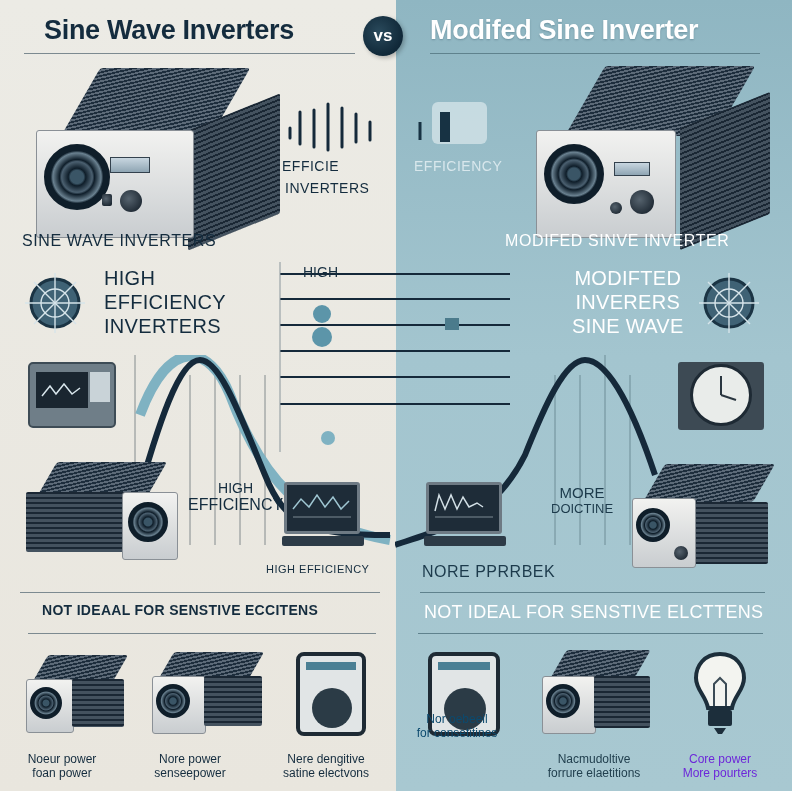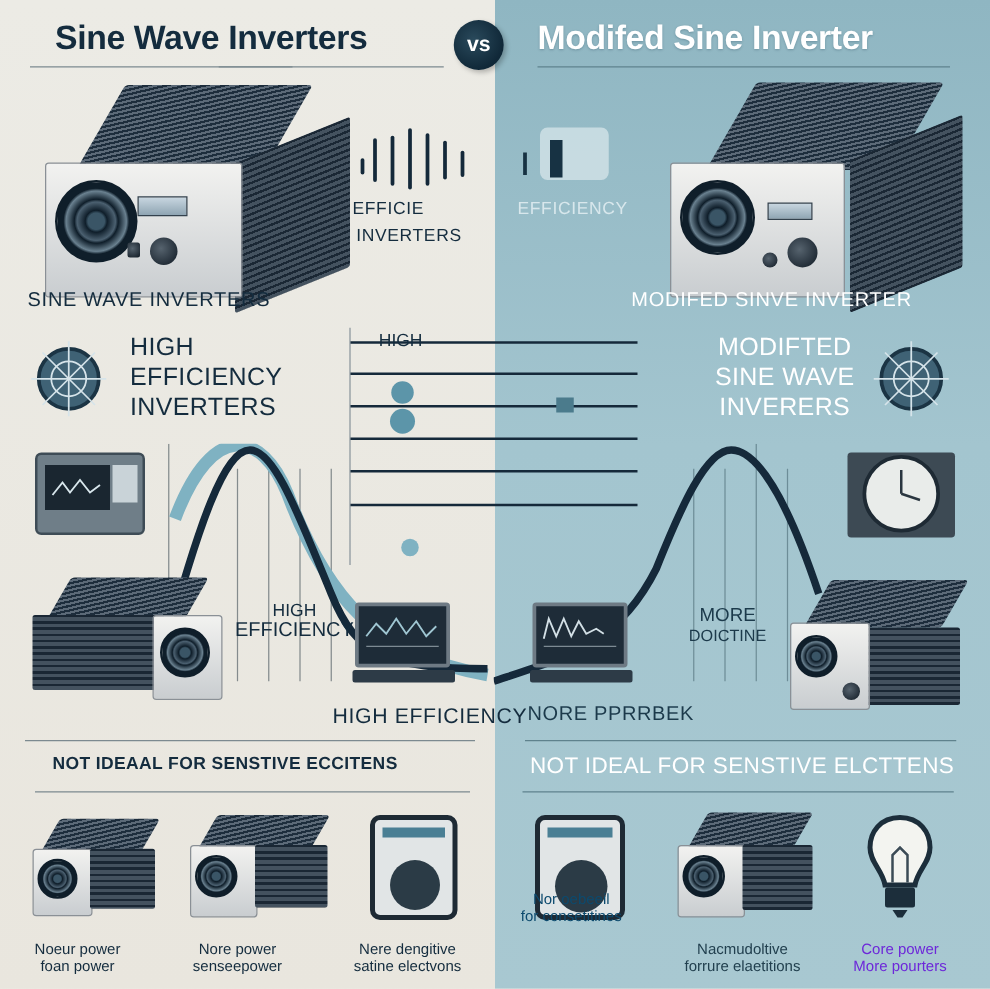--- a/index.html
+++ b/index.html
@@ -99,22 +99,22 @@
     <circle cx="35" cy="35" r="14" fill="none"></circle>
   </g>
 </svg>
 <div class="abs big dark" style="left:104px;top:266px">
   <div>HIGH</div>
   <div>EFFICIENCY</div>
   <div>INVERTERS</div>
 </div>
 <div class="abs big light" style="left:572px;top:266px;text-align:center">
   <div>MODIFTED</div>
+  <div>INVERERS</div>
   <div>SINE WAVE</div>
-  <div>INVERERS</div>
 </div>
 <svg class="wave-svg" style="left:694px;top:268px" width="70" height="70">
   <circle cx="35" cy="35" r="24" fill="#3f6275" stroke="#1b3444" stroke-width="3"></circle>
   <g stroke="#d6e4ea" stroke-width="1.4">
     <line x1="35" y1="5" x2="35" y2="65"></line>
       <line x1="5" y1="35" x2="65" y2="35"></line>
     <line x1="14" y1="14" x2="56" y2="56"></line>
       <line x1="56" y1="14" x2="14" y2="56"></line>
     <circle cx="35" cy="35" r="14" fill="none"></circle>
   </g>
@@ -206,21 +206,21 @@
 </div>
 <div class="stand" style="left:282px;top:536px;width:82px;height:10px"></div>
 <div class="monitor" style="left:426px;top:482px;width:76px;height:52px">
   <svg width="70" height="46">
       <path d="M6,26 L10,10 L16,24 L22,10 L28,24 L34,12 L40,22 L48,18 L54,22" stroke="#d2dfe5" fill="none" stroke-width="1.5"></path>
       <line x1="6" y1="32" x2="64" y2="32" stroke="#7d8a93"></line>
     </svg>
 </div>
 <div class="stand" style="left:424px;top:536px;width:82px;height:10px"></div>
 
-<div class="abs dark" style="left:266px;top:563px;font-size:17px;letter-spacing:.5px">HIGH EFFICIENCY</div>
+<div class="abs dark" style="left:266px;top:563px;font-size:11px;letter-spacing:.5px">HIGH EFFICIENCY</div>
 <div class="abs" style="left:422px;top:563px;font-size:16px;letter-spacing:.5px;color:#1c3a4b">NORE PPRRBEK</div>
 
 <div class="rule" style="left:20px;top:592px;width:360px"></div>
 <div class="rule" style="left:420px;top:592px;width:345px;background:#5f828d"></div>
 <div class="abs dark" style="left:42px;top:602px;font-size:14px;font-weight:700;letter-spacing:.3px;white-space:nowrap">NOT IDEAAL FOR SENSTIVE ECCITENS</div>
 <div class="abs light" style="left:424px;top:602px;font-size:18px;font-weight:400;letter-spacing:.3px;white-space:nowrap">NOT IDEAL FOR SENSTIVE ELCTTENS</div>
 <div class="rule" style="left:28px;top:633px;width:348px"></div>
 <div class="rule" style="left:418px;top:633px;width:345px;background:#5f828d"></div>
 
 <div class="inv" style="left:26px;top:655px;width:100px;height:80px">

